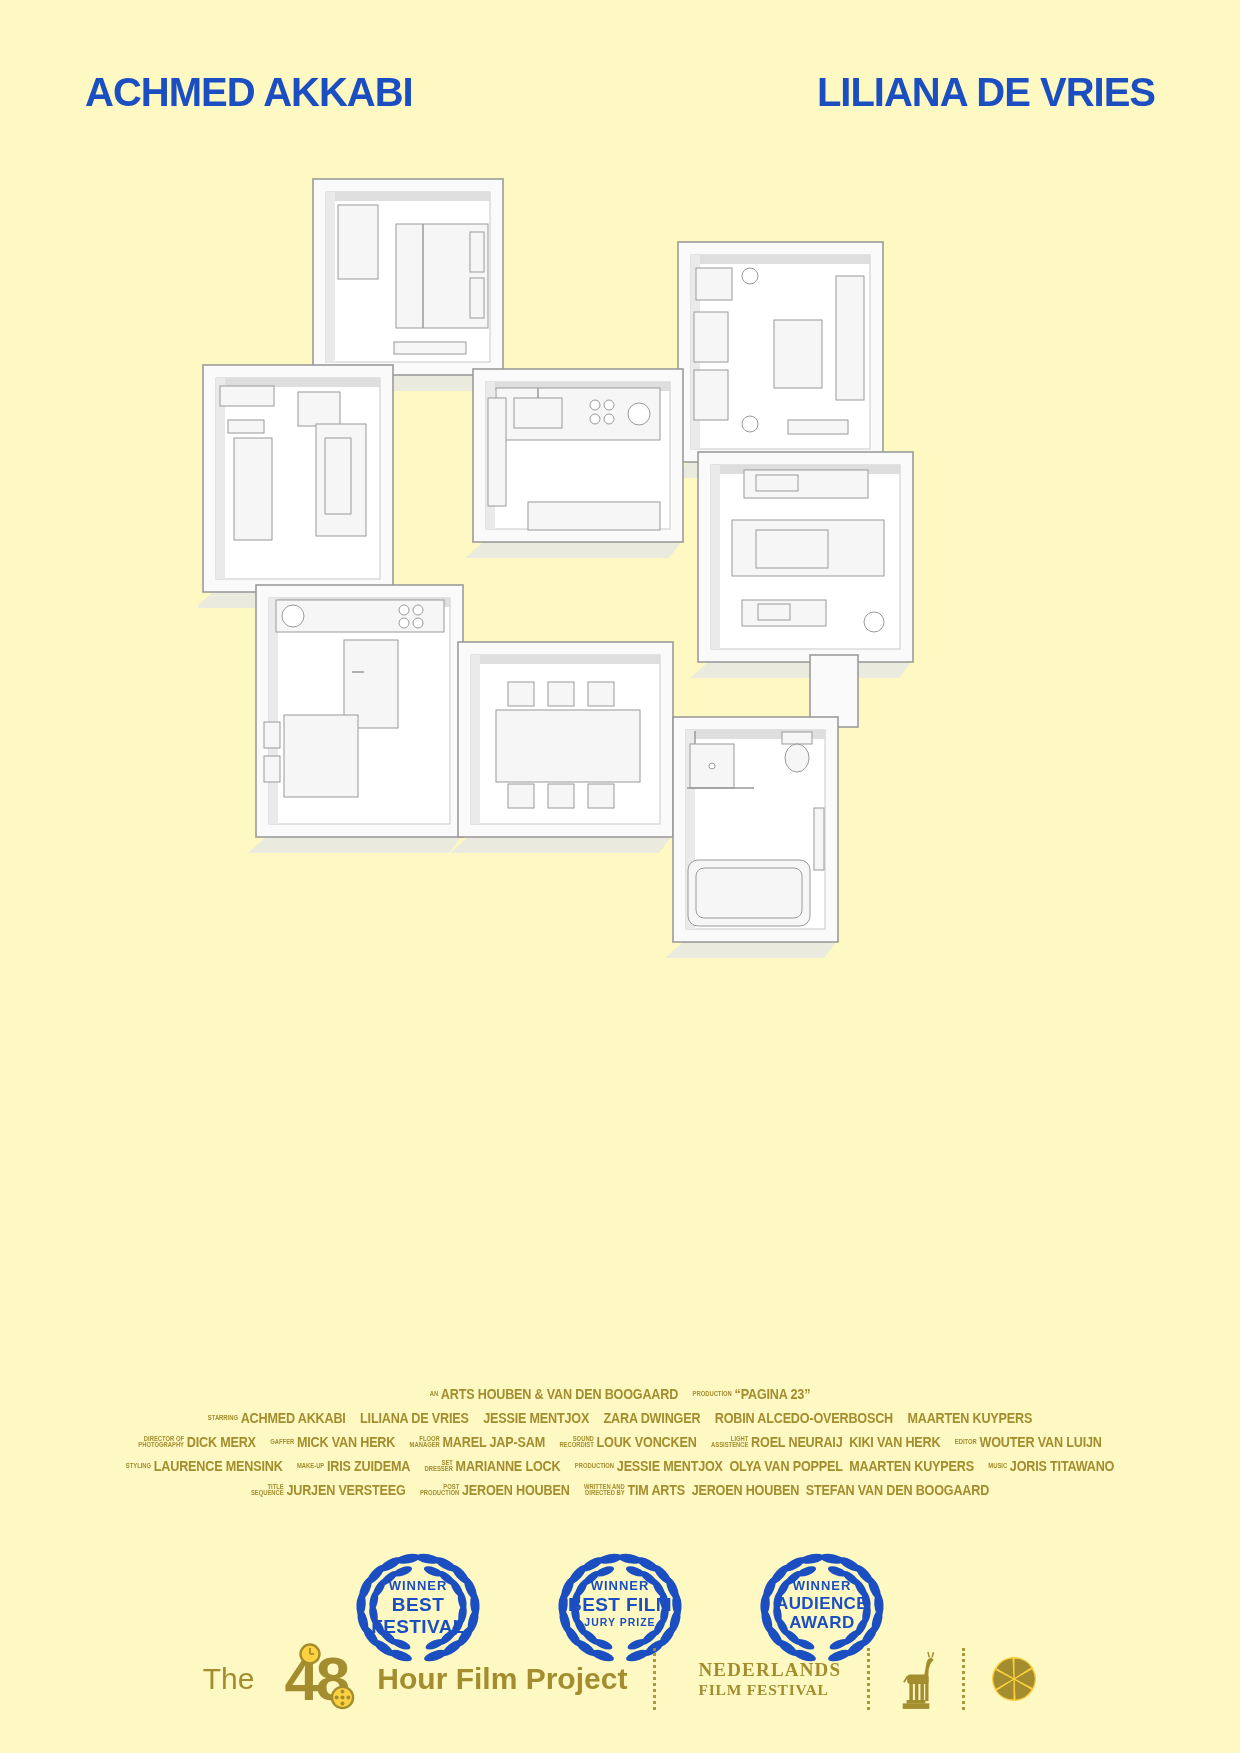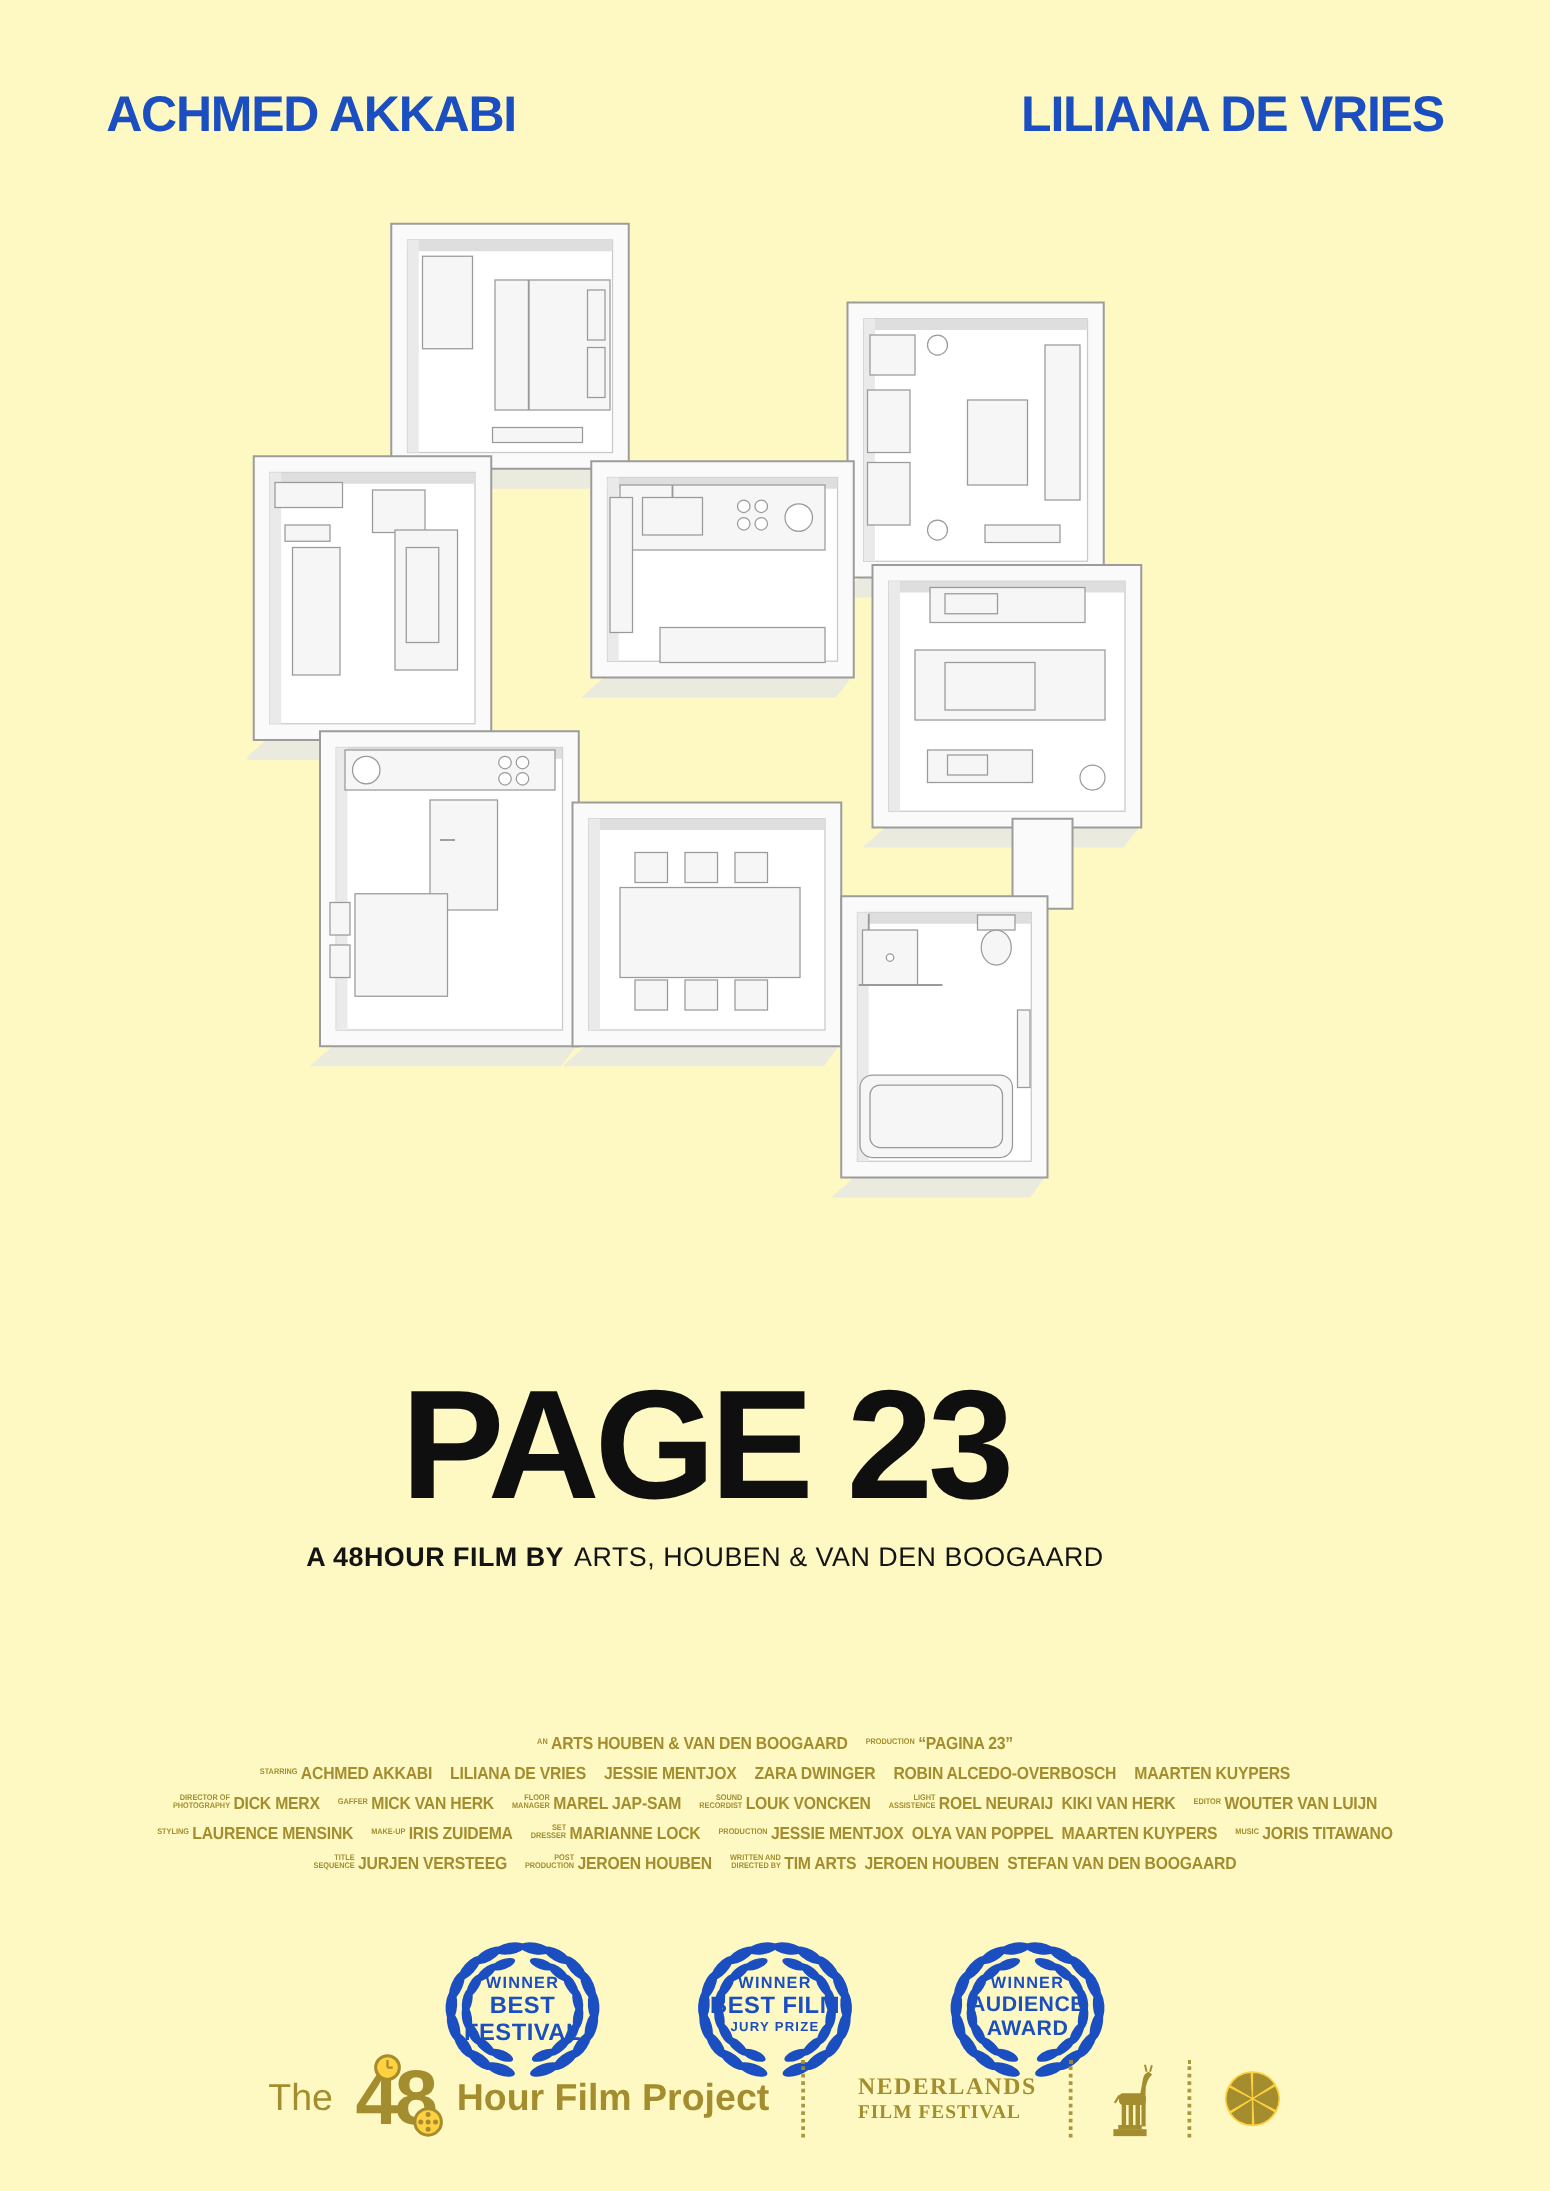--- a/index.html
+++ b/index.html
@@ -33,21 +33,21 @@
   .laurel svg{position:absolute;inset:0;}
   .laurel-text{position:absolute;left:0;right:0;top:27px;text-align:center;color:#1B4EC1;line-height:1.15;}
   .laurel-text .l0{font-size:13px;font-weight:700;letter-spacing:1px;}
   .laurel-text .l1{font-size:19px;font-weight:700;letter-spacing:.4px;}
   .laurel-text .l2{font-size:10.5px;font-weight:700;letter-spacing:1px;}
   .laurel.wide .l1,.laurel.wide .l2{font-size:17px;letter-spacing:.4px;}
   
   .footer{position:absolute;top:1648px;left:0;width:1240px;display:flex;justify-content:center;
     align-items:center;gap:26px;color:#A38D2E;}
   .divider{width:0;height:62px;border-left:3px dotted #A38D2E;opacity:.9;}
-  .fhp{display:flex;align-items:center;gap:12px;font-size:30px;white-space:nowrap;}
+  .fhp{display:flex;align-items:center;gap:24px;font-size:30px;white-space:nowrap;}
   .fhp .the{font-weight:400;}
   .fhp .num{position:relative;font-size:62px;font-weight:700;letter-spacing:-3px;line-height:1;padding:0 6px;}
   .fhp .num .clock{position:absolute;left:20px;top:-6px;}
   .fhp .num .reel{position:absolute;right:-2px;bottom:0;}
   .fhp .rest{font-weight:700;}
   .nff{font-family:"Liberation Serif",serif;font-weight:700;line-height:1.1;text-align:left;margin-left:16px;}
   .nff .n1{font-size:19px;letter-spacing:1.2px;}
   .nff .n2{font-size:15.5px;letter-spacing:.8px;}
   .calf{display:flex;align-items:flex-end;}
   .ge{display:flex;align-items:center;gap:10px;}
@@ -182,24 +182,20 @@
         <circle cx="514" cy="594" r="3" fill="#fff" stroke="#9a9a9a" stroke-width="1"></circle>
         <rect x="584" y="560" width="30" height="12" rx="0" fill="#f6f6f6" stroke="#9a9a9a" stroke-width="1"></rect>
         <ellipse cx="599" cy="586" rx="12" ry="14" fill="#f6f6f6" stroke="#9a9a9a" stroke-width="1"></ellipse>
         <line x1="489" y1="616" x2="556" y2="616" stroke="#9a9a9a" stroke-width="1.5"></line>
         <rect x="616" y="636" width="10" height="62" rx="0" fill="#f6f6f6" stroke="#9a9a9a" stroke-width="1"></rect>
         <rect x="490" y="688" width="122" height="66" rx="10" fill="#f6f6f6" stroke="#9a9a9a" stroke-width="1"></rect>
         <rect x="498" y="696" width="106" height="50" rx="8" fill="#f6f6f6" stroke="#9a9a9a" stroke-width="1"></rect>
       </g>
     </svg>
 
-  <div class="title-block">
-    <div class="main-title">PAGE 23</div>
-    <div class="subtitle"><span class="b">A 48HOUR FILM BY</span><span class="r">ARTS, HOUBEN &amp; VAN DEN BOOGAARD</span></div>
-  </div>
 
   <div class="credits" id="credits">
       <div class="credit-line">
         <span class="credit-seg">
           <span class="lbl">AN</span>
           <span class="nm">ARTS HOUBEN &amp; VAN DEN BOOGAARD</span>
         </span>
         <span class="credit-seg">
           <span class="lbl">PRODUCTION</span>
           <span class="nm">“PAGINA 23”</span>

